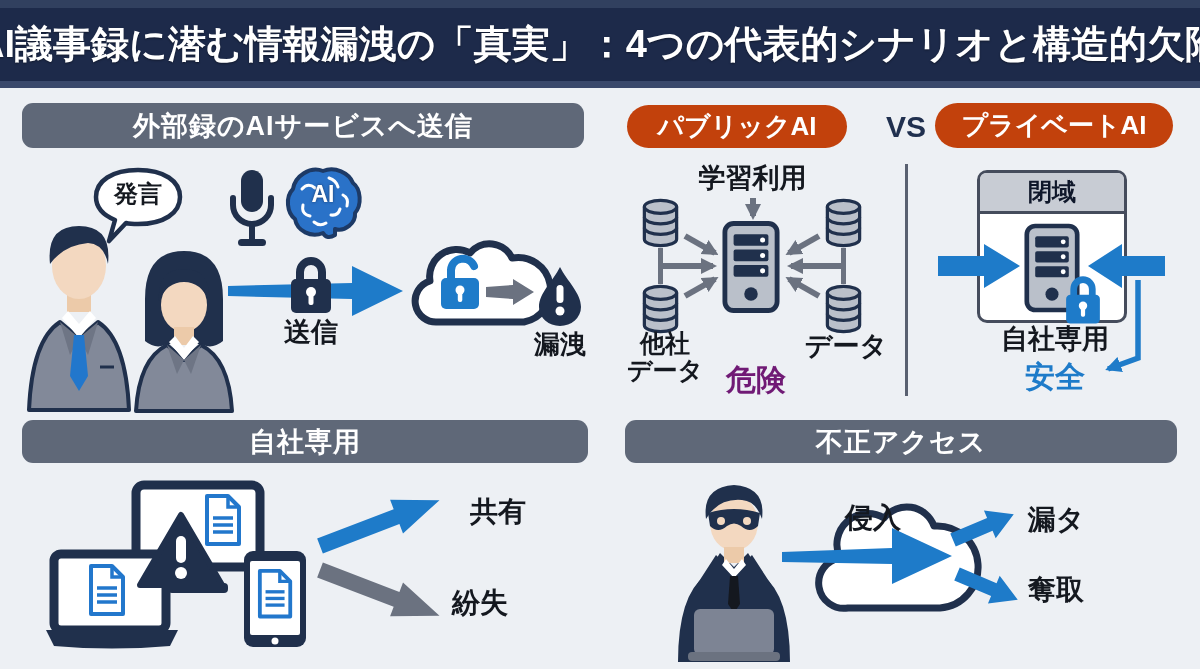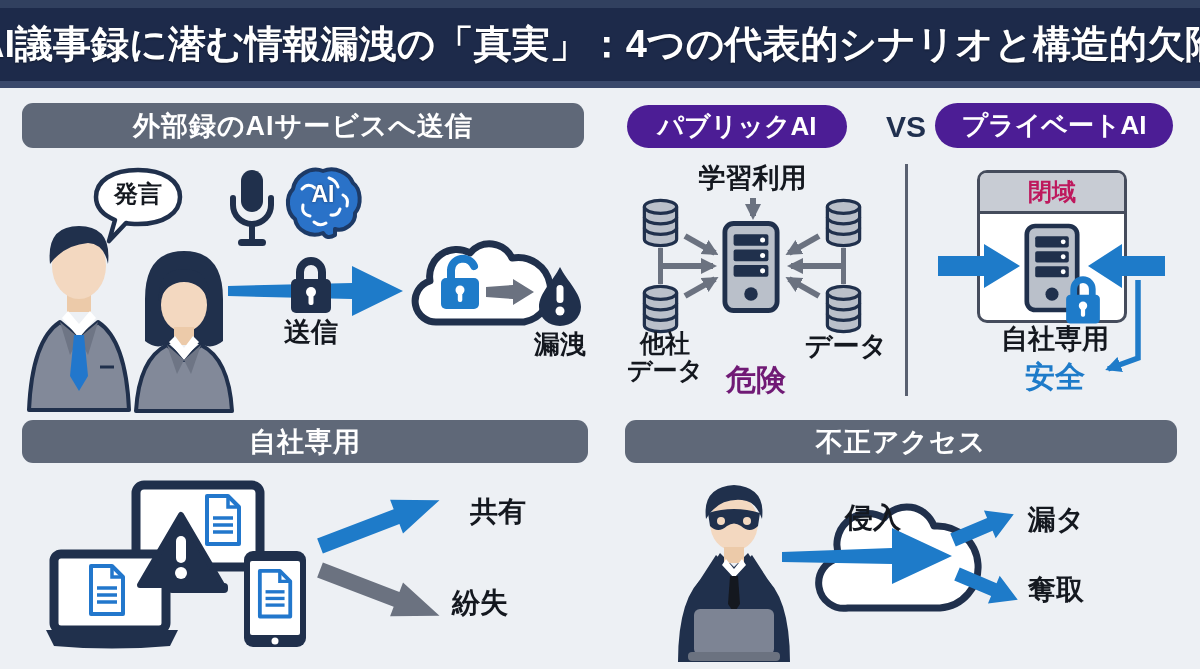--- a/index.html
+++ b/index.html
@@ -9,33 +9,33 @@
   
   .banner{left:0;top:0;width:1200px;height:88px;
     background:linear-gradient(180deg,#31405f 0,#31405f 8px,#1d2a4a 8px,#1d2a4a 81px,#3a496b 81px,#3a496b 88px);
     display:flex;align-items:center;justify-content:center;z-index:10;}
   .banner .t{color:#ffffff;font-size:38px;font-weight:700;letter-spacing:0px;white-space:nowrap;
     text-shadow:0 1px 2px rgba(0,0,0,.4);}
   
   .bar{background:#5f6878;border-radius:11px;display:flex;align-items:center;justify-content:center;z-index:5;}
   .bar span{color:#fff;font-size:27px;font-weight:700;letter-spacing:1px;}
   
-  .pill{background:#4c1d95;border-radius:23px;display:flex;align-items:center;justify-content:center;z-index:5;}
+  .pill{background:#c2410c;border-radius:23px;display:flex;align-items:center;justify-content:center;z-index:5;}
   .pill span{color:#fff;font-size:26px;font-weight:700;}
   .vs{color:#20304f;font-size:30px;font-weight:700;z-index:5;}
   
   .lbl{color:#14181f;font-weight:700;text-align:center;line-height:1.08;z-index:6;}
   .red{color:#701a75;}
   .blue{color:#1e7bc9;}
   .divider{width:3px;background:#596070;z-index:4;}
   
   .pbox{width:150px;height:153px;background:#ffffff;border:3.5px solid #454c5c;border-radius:10px;z-index:2;box-sizing:border-box;}
   .pbox .phead{height:38px;background:#c8ccd4;border-bottom:3px solid #454c5c;border-radius:6px 6px 0 0;
     display:flex;align-items:center;justify-content:center;}
-  .pbox .phead span{font-size:24px;font-weight:700;color:#be185d;}
+  .pbox .phead span{font-size:24px;font-weight:700;color:#0f172a;}
   .pbox .pbody{position:relative;height:105px;}
   svg{display:block;overflow:visible;}
 </style>
 </head>
 <body>
 
 <div class="stage">
 
   <div class="abs banner">
     <div class="t">AI議事録に潜む情報漏洩の「真実」：4つの代表的シナリオと構造的欠陥</div>

